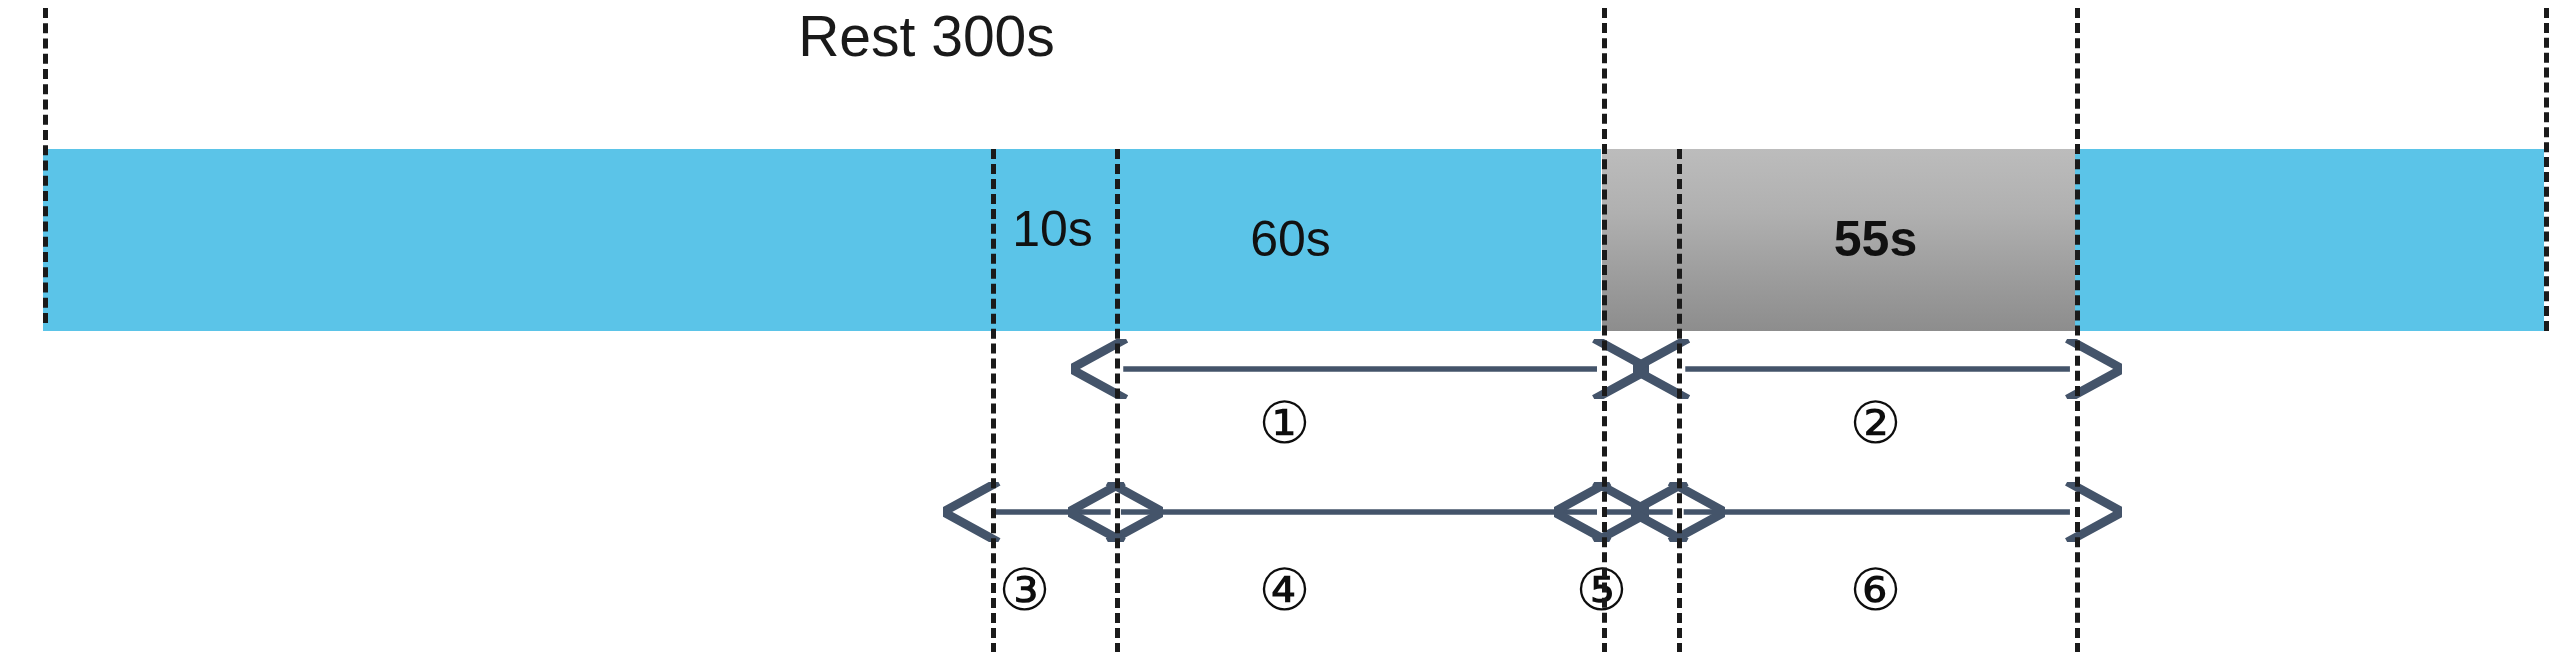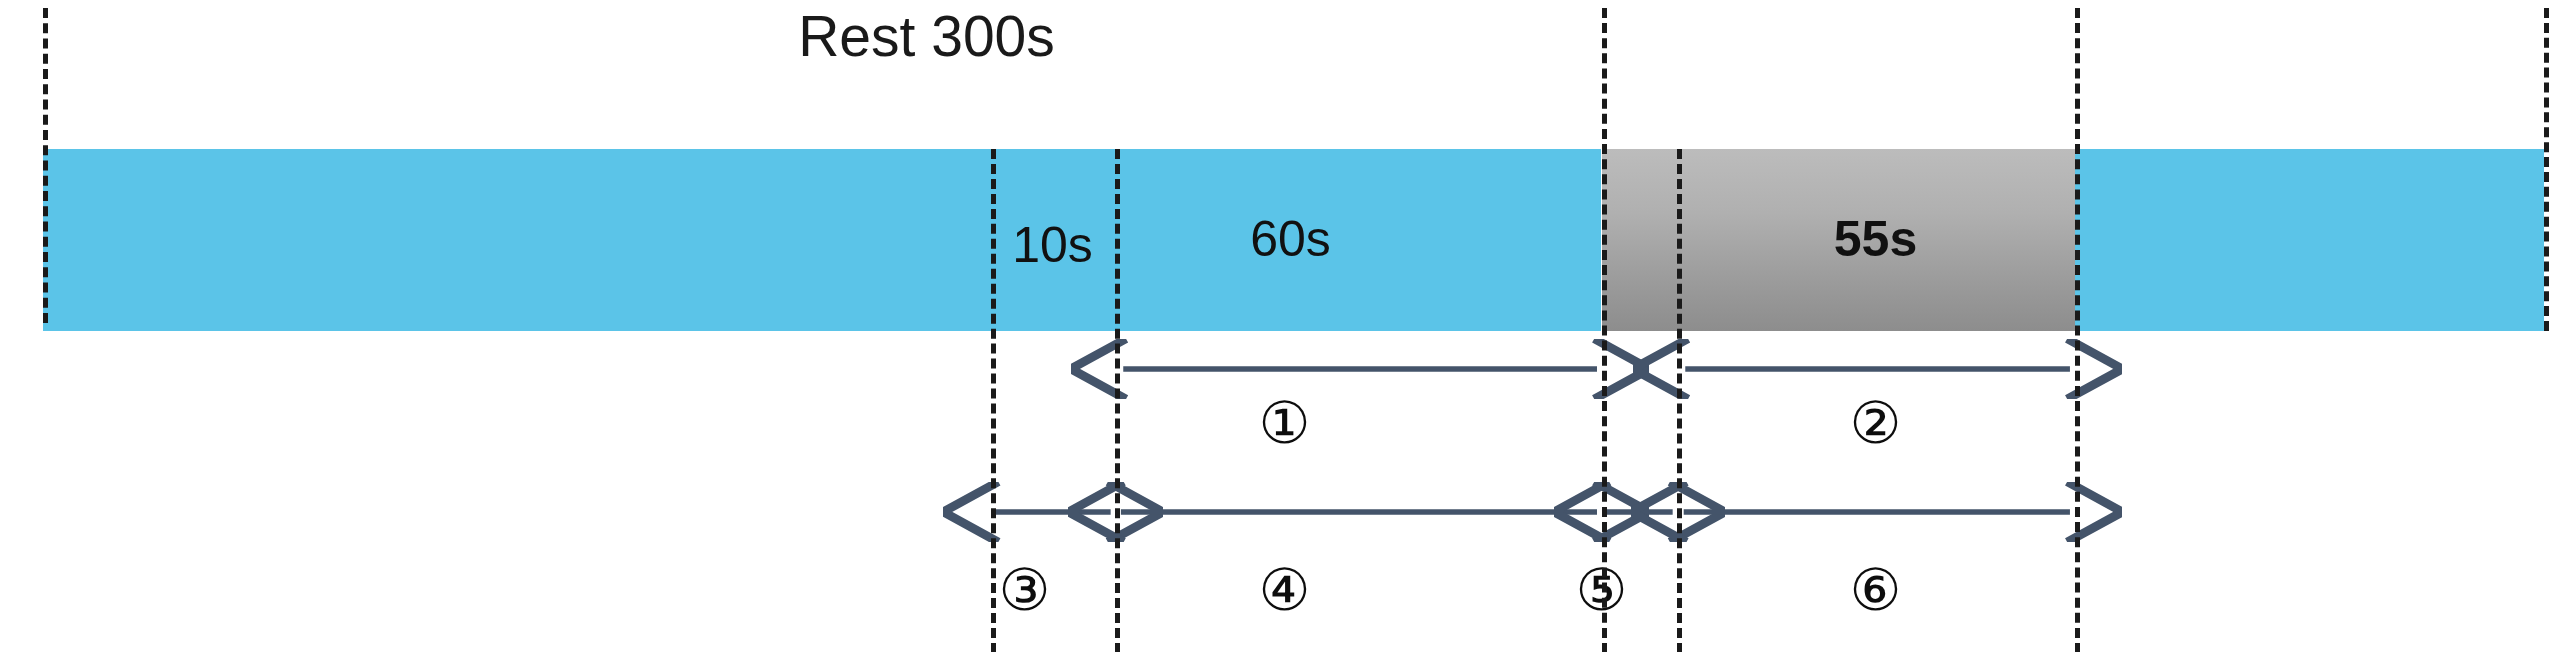--- a/index.html
+++ b/index.html
@@ -88,21 +88,21 @@
   <div class="vline" style="left:43px;  top:8px;  height:315px;"></div>
   <div class="vline" style="left:991px; top:149px; height:504px;"></div>
   <div class="vline" style="left:1115px; top:149px; height:504px;"></div>
   <div class="vline" style="left:1602px; top:8px;  height:645px;"></div>
   <div class="vline" style="left:1677px; top:149px; height:504px;"></div>
   <div class="vline" style="left:2075px; top:8px;  height:645px;"></div>
   <div class="vline" style="left:2544px; top:8px;  height:323px;"></div>
 
   <div class="phase-label" style="left:690px; top:8px; width:473px;">Rest 300s</div>
 
-  <div class="dur-label" style="left:895px; top:220px; width:315px;">10s</div>
+  <div class="dur-label" style="left:895px; top:204px; width:315px;">10s</div>
   <div class="dur-label" style="left:1133px; top:214px; width:315px;">60s</div>
   <div class="dur-label" style="left:1718px; top:214px; width:315px;font-weight:bold;">55s</div>
 
   <div class="arrow-row" style="left:0; top:347px; width:2576px;">
     <svg viewBox="0 0 3268 60" preserveAspectRatio="none">
       <defs>
         <marker id="ahL" markerWidth="11" markerHeight="11" refX="9.5" refY="5.5" orient="auto" markerUnits="strokeWidth">
           <path d="M10,0 L0,5.5 L10,11" fill="none" stroke="#44546A" stroke-width="1.6"></path>
         </marker>
         <marker id="ahR" markerWidth="11" markerHeight="11" refX="1.5" refY="5.5" orient="auto" markerUnits="strokeWidth">

